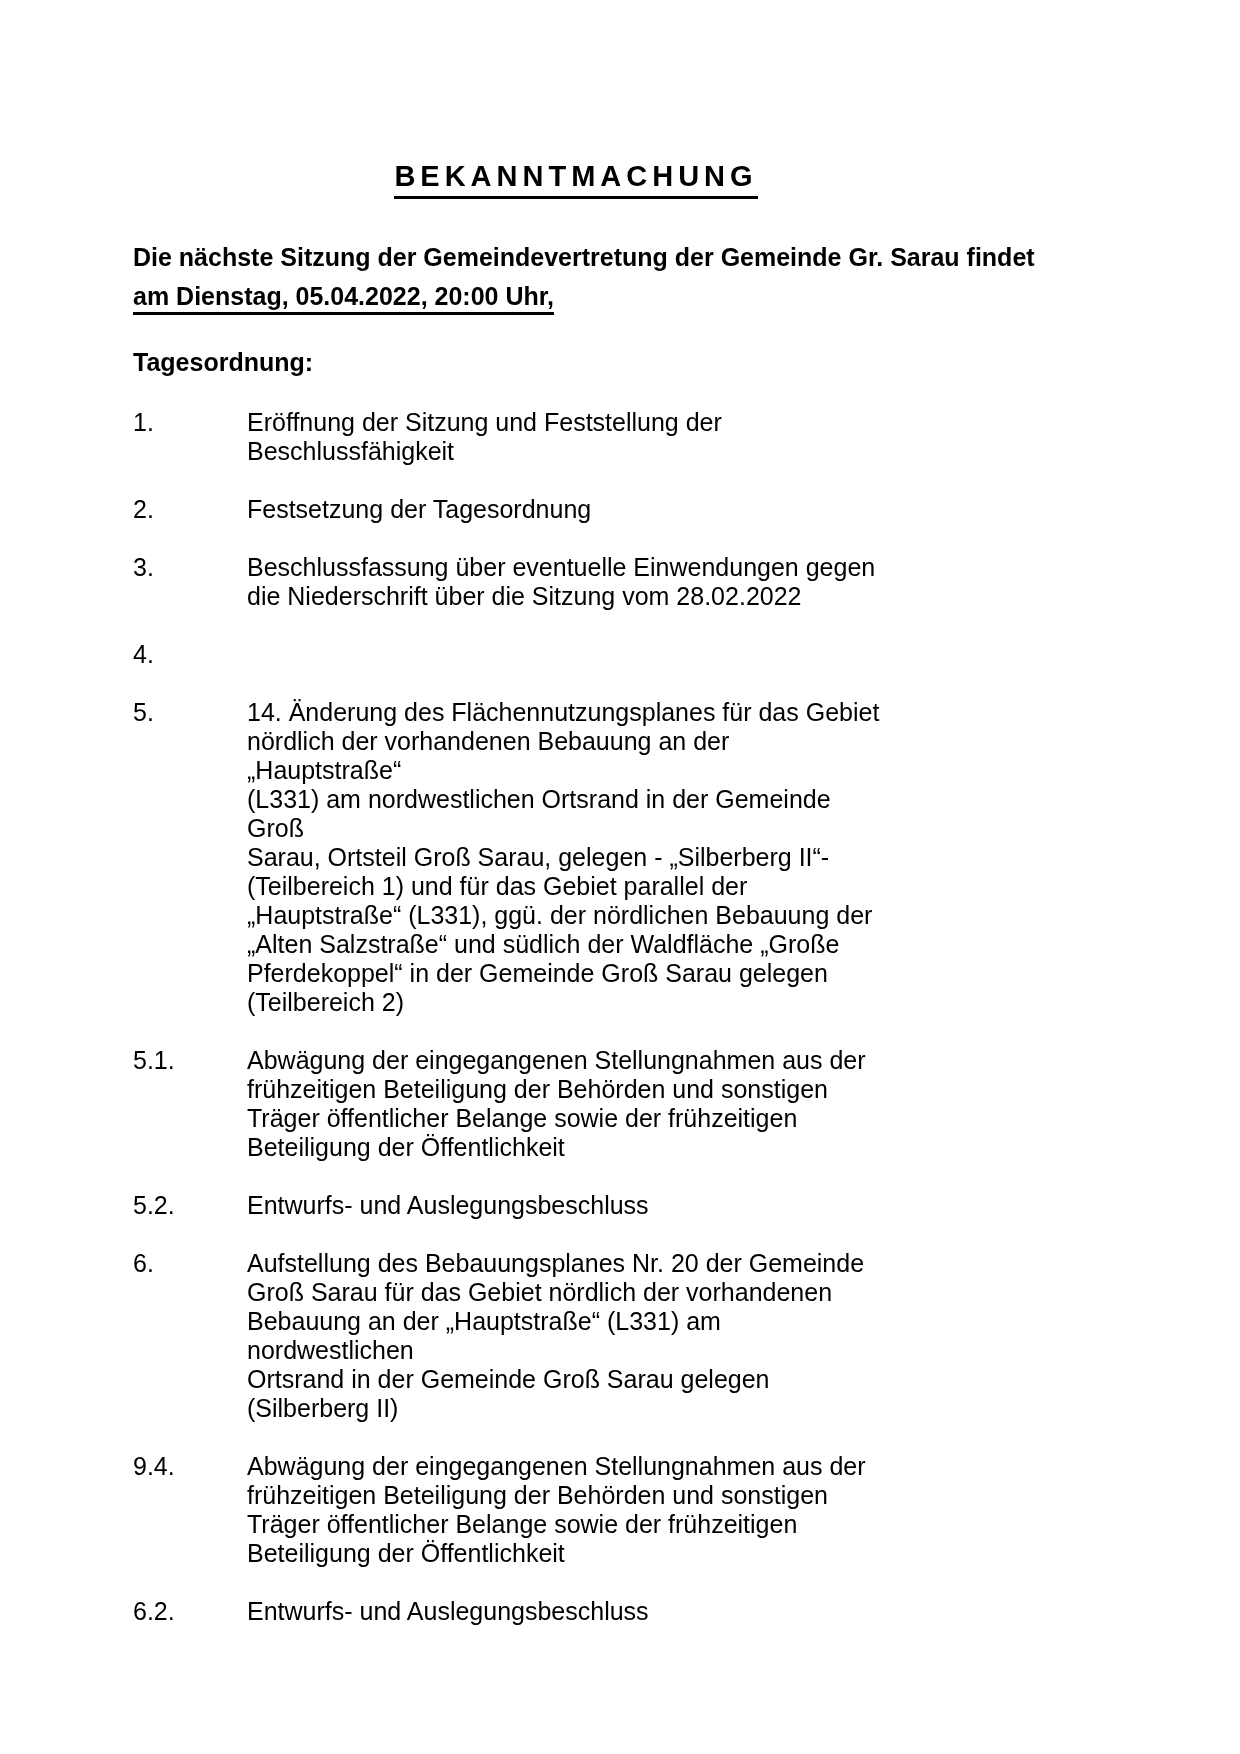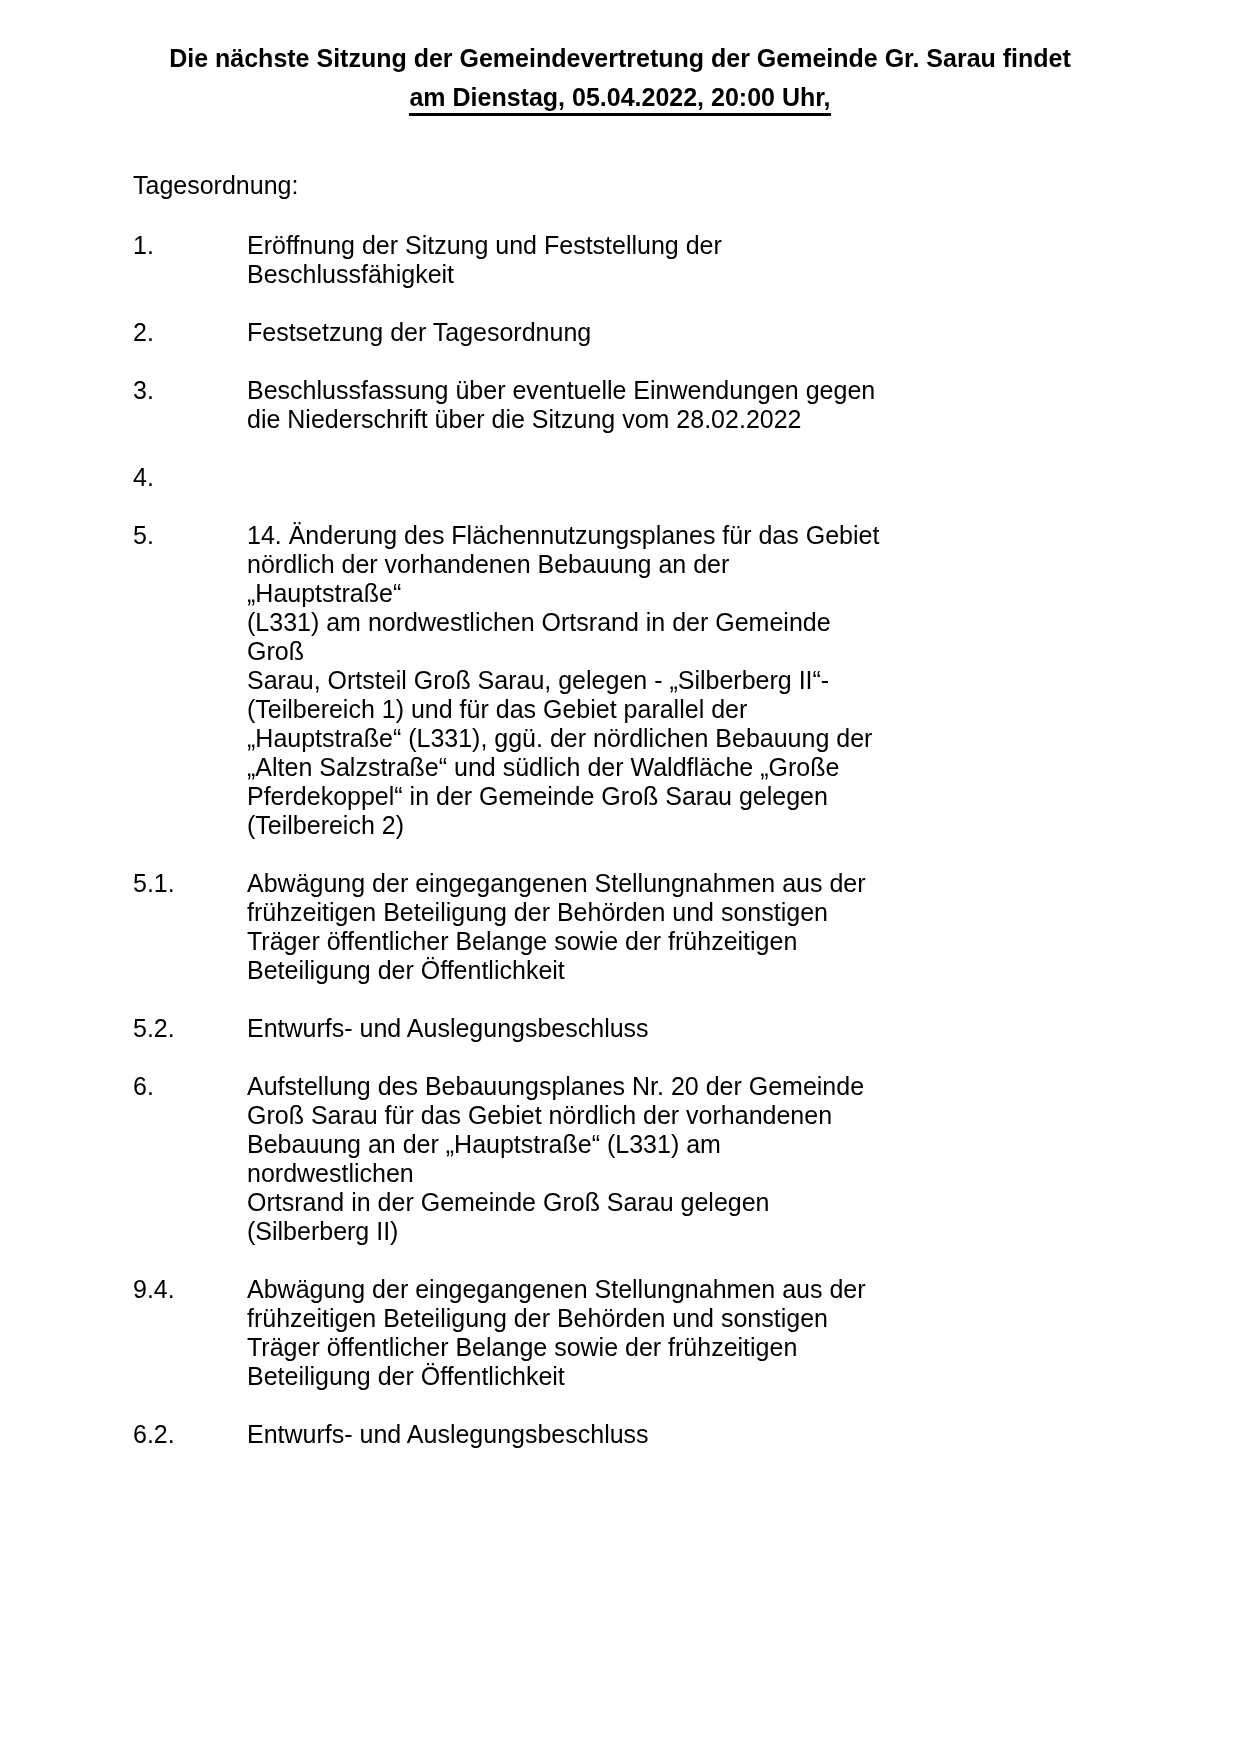--- a/index.html
+++ b/index.html
@@ -27,35 +27,34 @@
     line-height: 36px;
     font-weight: bold;
   }
   .doc-title .underline {
     display: inline-block;
     letter-spacing: 5px;
     border-bottom: 3px solid #000;
     padding-bottom: 2px;
   }
   .intro-line {
-    text-align: center;
     font-weight: bold;
     margin: 0;
   }
   .intro-line-1 { margin-top: 44px; }
   .intro-line-2 { margin-top: 10px; }
   .intro-line-3 { margin-top: 25px; }
   .intro-line-2 .underline {
     display: inline-block;
     border-bottom: 3px solid #000;
     padding-bottom: 1px;
   }
   .agenda-heading {
-    font-weight: normal;
-    margin: 55px 0 0 0;
+    font-weight: bold;
+    margin: 33px 0 0 0;
   }
   .agenda {
     margin-top: 31px;
   }
   .agenda-item {
     display: flex;
     align-items: flex-start;
     margin-top: 29px;
   }
   .agenda-item:first-child { margin-top: 0; }
@@ -68,20 +67,21 @@
     max-width: 640px;
     margin-left: 12px;
   }
 </style>
 </head>
 <body>
 
 <div class="page">
   <div class="content">
 
+    <h1 class="doc-title"><span class="underline">BEKANNTMACHUNG</span></h1>
 
     <p class="intro-line intro-line-1">Die nächste Sitzung der Gemeindevertretung der Gemeinde Gr. Sarau findet</p>
 
     <p class="intro-line intro-line-2"><span class="underline">am Dienstag, 05.04.2022, 20:00 Uhr,</span></p>
 
 
     <p class="agenda-heading">Tagesordnung:</p>
 
     <div class="agenda">
 

